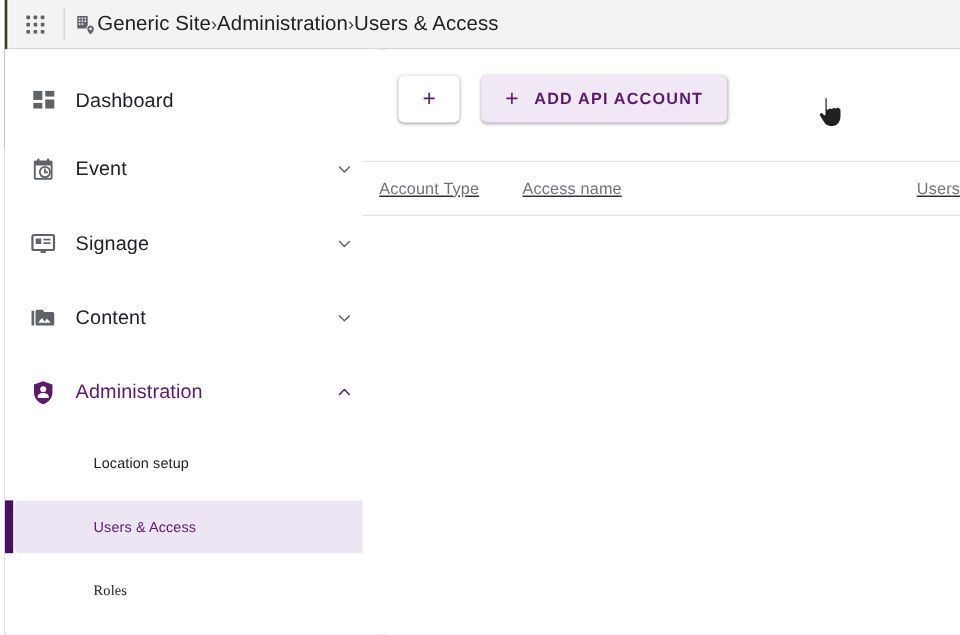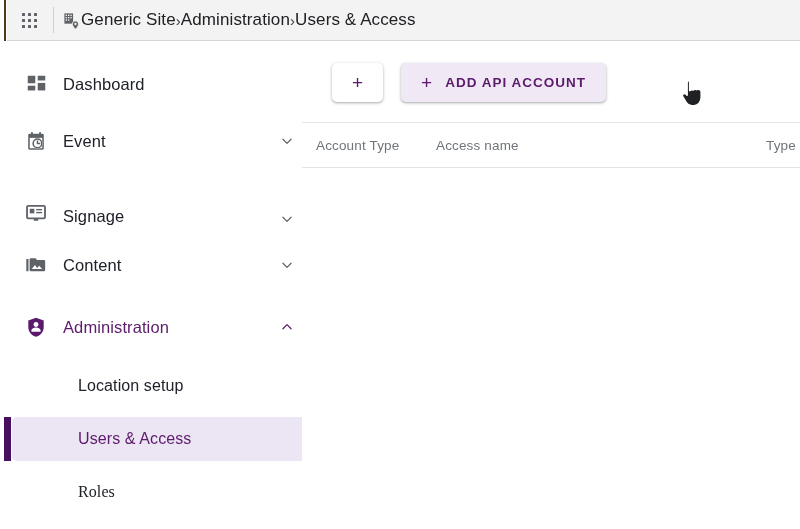--- a/index.html
+++ b/index.html
@@ -74,21 +74,21 @@
   .chev { margin-left: auto; width: 14px; height: 14px; display: block; }
 
   .subnav-item {
     position: relative;
     display: flex; align-items: center;
     height: 44px; margin: 4px 8px;
     padding-left: 66px;
     border-radius: 5px;
     cursor: pointer;
   }
-  .subnav-label { font-size: 16px; color: #20222a; letter-spacing: 0.1px; }
+  .subnav-label { font-size: 12px; color: #20222a; letter-spacing: 0.1px; }
   .subnav-item.selected { background: #ece5f3; }
   .subnav-item.selected .subnav-label { color: #5b1a6b; }
   .subnav-item.selected::before {
     content: ""; position: absolute; left: -8px; top: 0;
     width: 7px; height: 100%; background: #4a1060;
   }
 
   
   .main {
     position: absolute; left: 302px; top: 41px;
@@ -103,21 +103,21 @@
     background: #ffffff;
     box-shadow: 0 1px 2px rgba(60,64,67,0.30), 0 1px 3px 1px rgba(60,64,67,0.12);
     color: #5b1a6b;
     font-family: "Liberation Sans", sans-serif;
     font-size: 13.5px; font-weight: 700; letter-spacing: 1.0px;
     cursor: pointer; white-space: nowrap;
   }
   .btn.hovered { background: #f0e9f5; }
   .btn-plus { font-size: 19px; font-weight: 400; line-height: 1; letter-spacing: 0; }
 
-  .table-wrap { margin-top: 20px; }
+  .table-wrap { margin-top: 32px; text-decoration: underline; }
   .table-head {
     display: flex; align-items: center;
     height: 46px;
     border-top: 1px solid #e4e4e4;
     border-bottom: 1px solid #e4e4e4;
     padding-left: 14px;
   }
   .th { font-size: 13.5px; color: #70757a; letter-spacing: 0.15px; white-space: nowrap; }
   .th-type { width: 120px; }
   .th-name { width: 330px; }
@@ -200,21 +200,21 @@
           <circle cx="13.6" cy="14.6" r="4.7" fill="none" stroke="#5f6368" stroke-width="1.7"></circle>
           <path d="M13.6 11.9v2.9h2.3" stroke="#5f6368" stroke-width="1.6" fill="none" stroke-linecap="round"></path>
         </svg>
       </span>
       <span class="nav-label">Event</span>
       <svg class="chev" viewBox="0 0 24 24">
         <path d="M5 9l7 7 7-7" fill="none" stroke="#5f6368" stroke-width="2.1" stroke-linecap="round" stroke-linejoin="round"></path>
       </svg>
     </div>
 
-    <div class="nav-item" style="margin-top:16px;align-items:flex-end;">
+    <div class="nav-item" style="margin-top:16px;">
       <span class="nav-icon">
         <svg width="22" height="22" viewBox="0 0 24 24">
           <rect x="2.2" y="4.2" width="19.6" height="13.6" rx="1.4" fill="none" stroke="#5f6368" stroke-width="2"></rect>
           <rect x="5.2" y="7.4" width="5" height="5" fill="#5f6368"></rect>
           <rect x="12.2" y="7.6" width="6.4" height="1.5" fill="#5f6368"></rect>
           <rect x="12.2" y="10.8" width="6.4" height="1.5" fill="#5f6368"></rect>
           <rect x="9.6" y="18.6" width="4.8" height="1.9" fill="#5f6368"></rect>
         </svg>
       </span>
       <span class="nav-label">Signage</span>
@@ -273,21 +273,21 @@
       <button class="btn hovered">
         <span class="btn-plus">+</span>
         <span>ADD API ACCOUNT</span>
       </button>
     </div>
 
     <div class="table-wrap">
       <div class="table-head">
         <span class="th th-type">Account Type</span>
         <span class="th th-name">Access name</span>
-        <span class="th th-site">Type</span>
+        <span class="th th-site">Users</span>
       </div>
       <div></div>
     </div>
   </main>
 
   <svg class="cursor" width="26" height="32" viewBox="0 0 26 32" style="left:679px; top:78px;">
     <path d="M8.5 2.2c1.3 0 2.2 1 2.2 2.2v8.2l1.1-.6c.6-.3 1.3-.4 2-.2l.5.2c.5-.6 1.3-.9 2.1-.7l1 .3c.4-.4 1-.6 1.7-.5l1.2.3c1.1.3 1.9 1.3 1.9 2.4v5.8c0 4.4-3 8.1-7.2 8.1h-2.1c-2.3 0-4.4-1.2-5.6-3.1l-3.6-5.9c-.6-1-.3-2.3.7-2.9.9-.6 2.1-.4 2.8.4l.9 1V4.4c0-1.2 1-2.2 2.2-2.2z" fill="#202124" stroke="#ffffff" stroke-width="1.6" stroke-linejoin="round"></path>
   </svg>
 
 </div>

